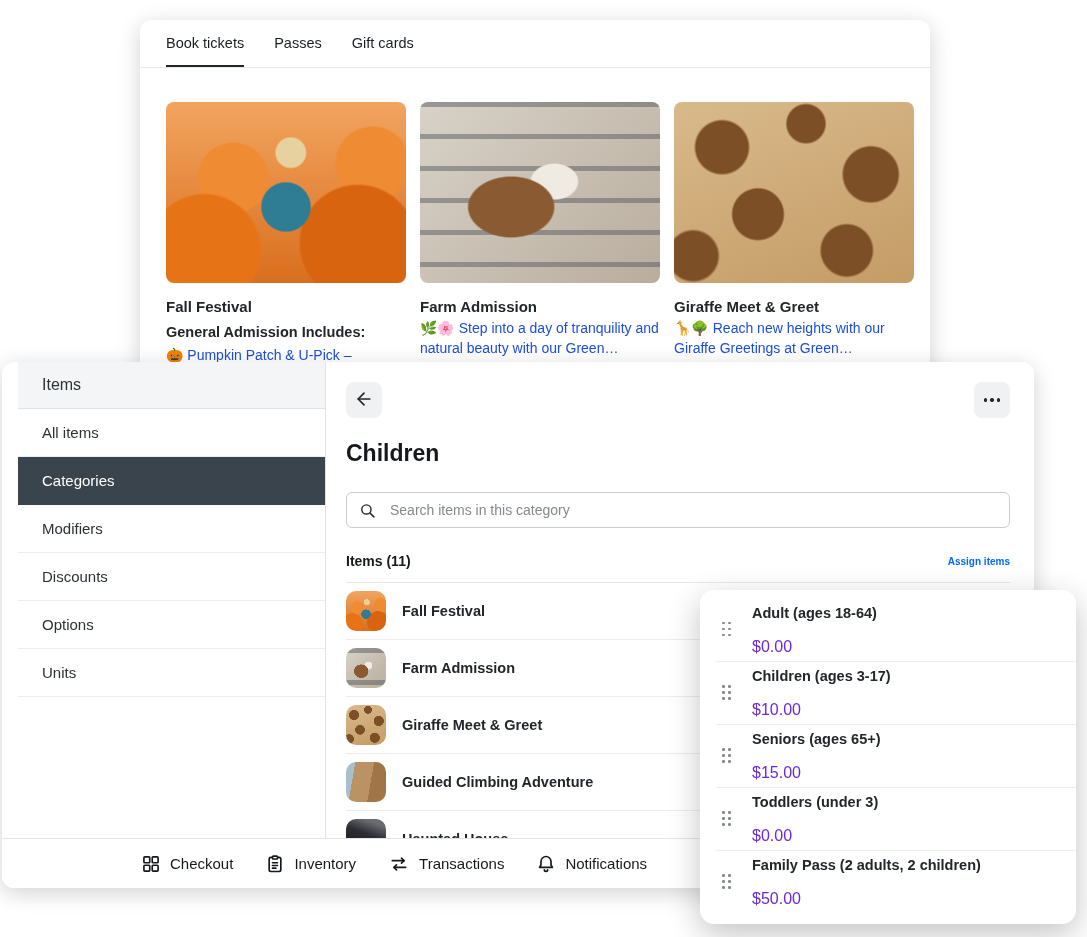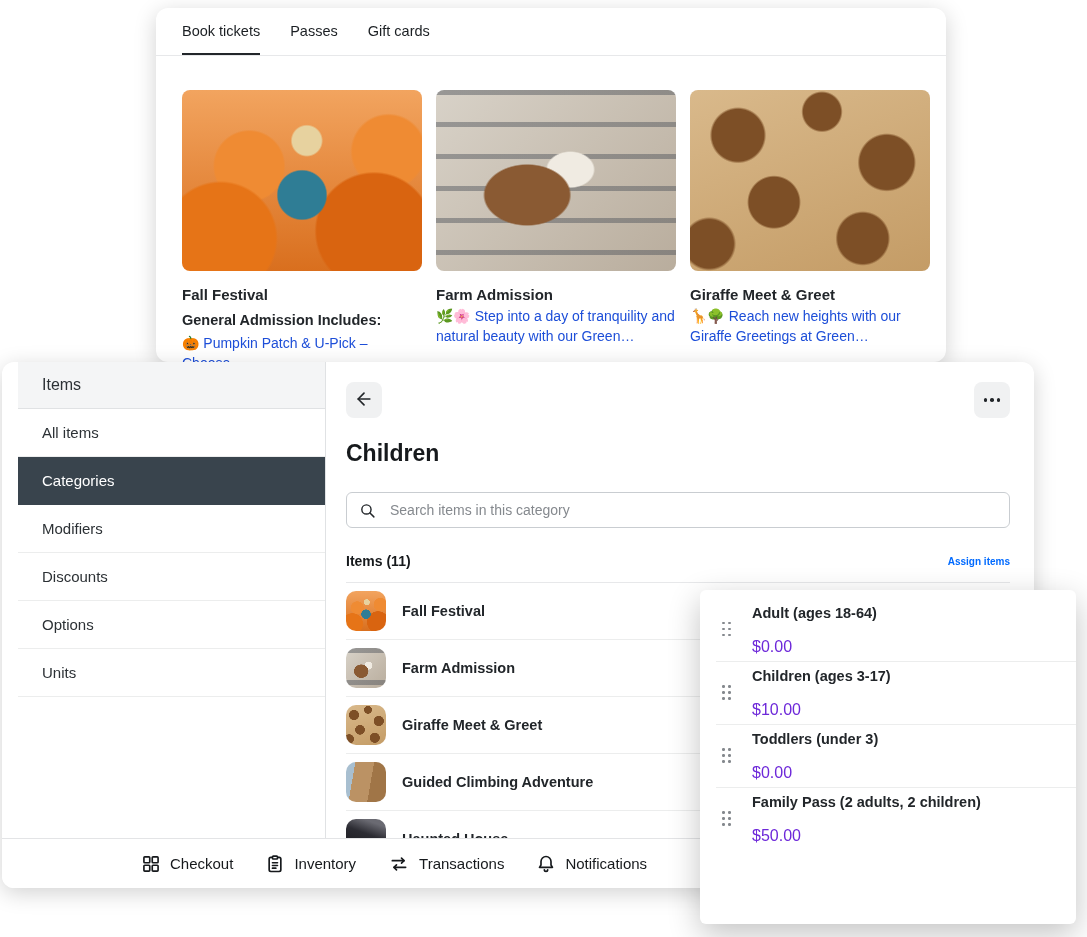--- a/index.html
+++ b/index.html
@@ -6,21 +6,21 @@
   body{
     width:1087px;height:937px;position:relative;overflow:hidden;
     background:#ffffff;
     font-family:"Liberation Sans","DejaVu Sans",sans-serif;
     color:#1b1f23;
   }
   
   .window{position:absolute;background:#fff;border-radius:12px;box-shadow:0 5px 22px rgba(0,0,0,.18);}
 
   
-  #booking-window{left:140px;top:8px;width:790px;height:354px;overflow:hidden;margin-left:16px;}
+  #booking-window{left:140px;top:20px;width:790px;height:354px;overflow:hidden;}
   .tabs-bar{height:47px;display:flex;align-items:stretch;gap:30px;padding:0 26px;border-bottom:1px solid #e7e8ea;}
   .tab{display:flex;align-items:center;font-size:14.5px;color:#1b1f23;border-bottom:2px solid transparent;cursor:pointer;}
   .tab.active{border-bottom-color:#22262a;font-weight:500;}
   .cards{display:flex;gap:14px;padding:34px 26px 0 26px;}
   .card{width:240px;}
   .card-image{width:240px;height:181px;border-radius:8px;}
   .card-title{margin-top:15px;font-size:15px;font-weight:600;color:#22262a;}
   .card-desc-bold{margin-top:7px;font-size:14.5px;font-weight:600;line-height:20px;color:#22262a;}
   .card-desc-bold:empty{margin:0;}
   .card-desc{margin-top:3px;font-size:14px;line-height:20px;color:#1d4ed8;display:-webkit-box;-webkit-line-clamp:2;-webkit-box-orient:vertical;overflow:hidden;}
@@ -73,21 +73,21 @@
   .thumb{width:40px;height:40px;border-radius:10px;flex:none;}
   .item-name{font-size:14.5px;font-weight:600;color:#22262a;}
 
   
   .bottom-bar{position:absolute;left:0;right:0;bottom:0;height:50px;background:#fff;border-top:1px solid #e3e4e6;display:flex;align-items:center;padding-left:139px;gap:32px;box-sizing:border-box;}
   .nav-item{display:flex;align-items:center;gap:9px;cursor:pointer;white-space:nowrap;}
   .nav-item svg{flex:none;}
   .nav-label{font-size:15px;font-weight:500;color:#16191c;}
 
   
-  #variants-panel{left:700px;top:590px;width:376px;height:334px;border-radius:6px;box-shadow:0 10px 32px rgba(0,0,0,.24);padding:8px 0;box-sizing:border-box;z-index:30;overflow:hidden;}
+  #variants-panel{left:700px;top:590px;width:376px;height:334px;border-radius:14px;box-shadow:0 10px 32px rgba(0,0,0,.24);padding:8px 0;box-sizing:border-box;z-index:30;overflow:hidden;}
   .variant-row{height:63px;display:flex;align-items:center;gap:18px;padding:0 16px 0 22px;box-sizing:border-box;cursor:grab;}
   .variant-row + .variant-row{border-top:1px solid #eceded;margin-left:16px;padding-left:6px;}
   .drag-handle{width:12px;height:18px;display:grid;grid-template-columns:repeat(2,4px);grid-template-rows:repeat(3,4px);gap:2px;align-content:center;flex:none;cursor:grab;}
   .drag-handle i{width:2.6px;height:2.6px;border-radius:50%;background:#85898e;}
   .variant-name{font-size:14.5px;font-weight:600;color:#22262a;line-height:18px;}
   .variant-price{font-size:16px;color:#6d28d9;margin-top:16px;}
 
   .z1{z-index:1}.z2{z-index:10}
 </style>
 </head>
@@ -269,20 +269,34 @@
   <div class="variant-row">
     <span class="drag-handle">
         <i></i>
         <i></i>
         <i></i>
         <i></i>
         <i></i>
         <i></i>
       </span>
     <div>
+      <div class="variant-name">Seniors (ages 65+)</div>
+      <div class="variant-price">$15.00</div>
+    </div>
+  </div>
+  <div class="variant-row">
+    <span class="drag-handle">
+        <i></i>
+        <i></i>
+        <i></i>
+        <i></i>
+        <i></i>
+        <i></i>
+      </span>
+    <div>
       <div class="variant-name">Toddlers (under 3)</div>
       <div class="variant-price">$0.00</div>
     </div>
   </div>
   <div class="variant-row">
     <span class="drag-handle">
         <i></i>
         <i></i>
         <i></i>
         <i></i>

